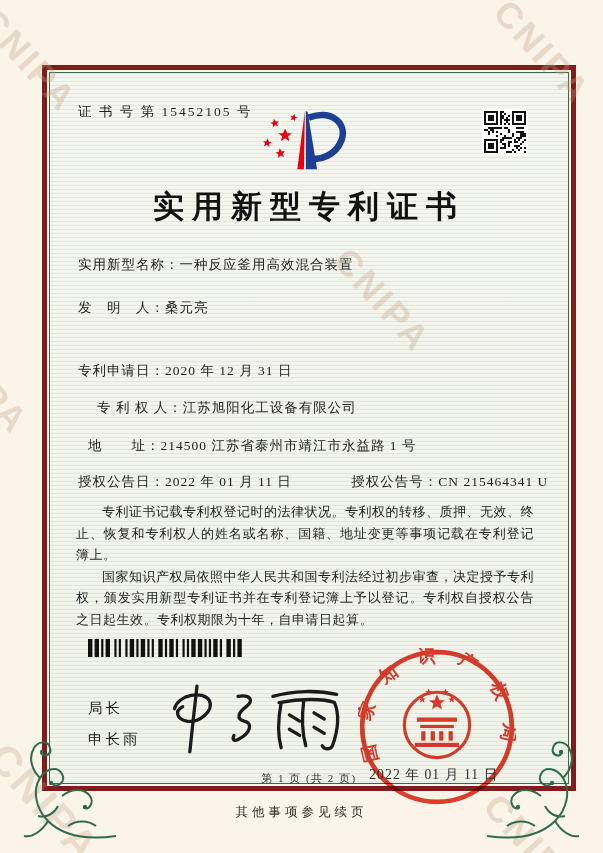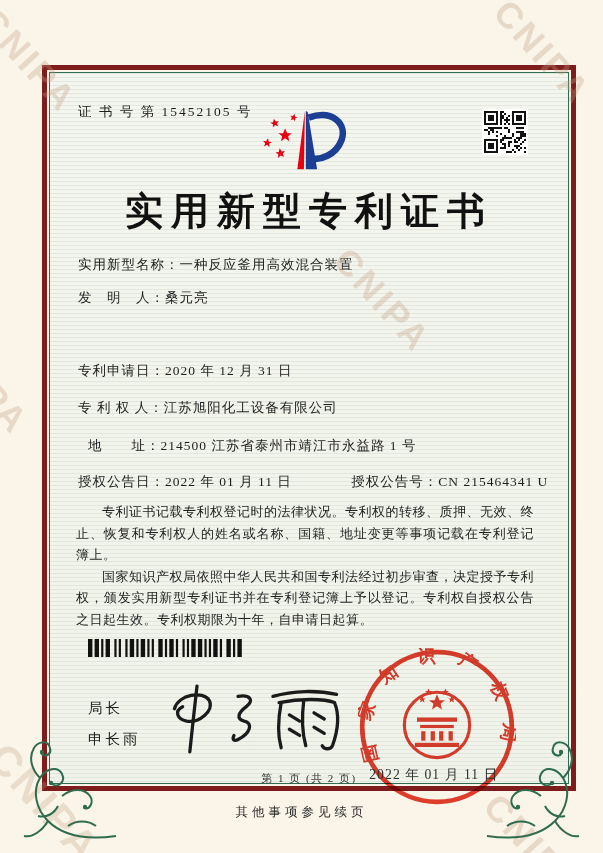--- a/index.html
+++ b/index.html
@@ -21,21 +21,21 @@
         linear-gradient(180deg,#f4f5ee 0%,#f1f3ea 100%);}
 
   .content{position:absolute;inset:0;z-index:3;color:#1f1f1f;}
 
   .cert-no{position:absolute;left:28px;top:30px;font-size:13.5px;letter-spacing:2px;}
 
   .logo{position:absolute;left:206px;top:36px;width:94px;height:68px;}
   .qr{position:absolute;left:432px;top:36px;width:46px;height:46px;}
 
   .title{position:absolute;left:0;top:113px;width:100%;text-align:center;
-         font-size:38px;font-weight:700;letter-spacing:8px;color:#111;}
+         font-size:31px;font-weight:700;letter-spacing:8px;color:#111;}
 
   .field-row{position:absolute;left:28px;font-size:13.5px;white-space:nowrap;}
   .field-row .lbl{letter-spacing:1px;}
   .field-row .val{letter-spacing:1px;}
   .grant-pair{display:inline-block;}
   .grant-pair + .grant-pair{margin-left:56px;}
 
   .body-text{position:absolute;left:26px;top:428px;width:458px;font-size:13px;
              line-height:21.5px;text-align:justify;}
   .body-text p{margin:0;text-indent:2em;letter-spacing:0.5px;}
@@ -203,27 +203,27 @@
             <rect x="2" y="30" w="0" width="14" height="14" fill="#111"></rect>
             <rect x="4" y="32" w="0" width="10" height="10" fill="#fff"></rect>
             <rect x="6" y="34" w="0" width="6" height="6" fill="#111"></rect>
           </svg>
 
         <div class="title">实用新型专利证书</div>
 
         <div class="field-row" style="top:183px;">
           <span class="lbl">实用新型名称：</span><span class="val">一种反应釜用高效混合装置</span>
         </div>
-        <div class="field-row" style="top:216px;">
+        <div class="field-row" style="top:226px;">
           <span class="lbl">发　明　人：</span><span class="val">桑元亮</span>
         </div>
         <div class="field-row" style="top:289px;">
           <span class="lbl">专利申请日：</span><span class="val">2020 年 12 月 31 日</span>
         </div>
-        <div class="field-row" style="top:326px;">
+        <div class="field-row" style="top:326px;margin-left:19px;">
           <span class="lbl">专 利 权 人：</span><span class="val">江苏旭阳化工设备有限公司</span>
         </div>
         <div class="field-row" style="top:364px;margin-left:10px;">
           <span class="lbl">地　　址：</span><span class="val">214500 江苏省泰州市靖江市永益路 1 号</span>
         </div>
         <div class="field-row" style="top:400px;">
           <span class="grant-pair">
             <span class="lbl">授权公告日：</span><span class="val">2022 年 01 月 11 日</span>
           </span>
           <span class="grant-pair">

